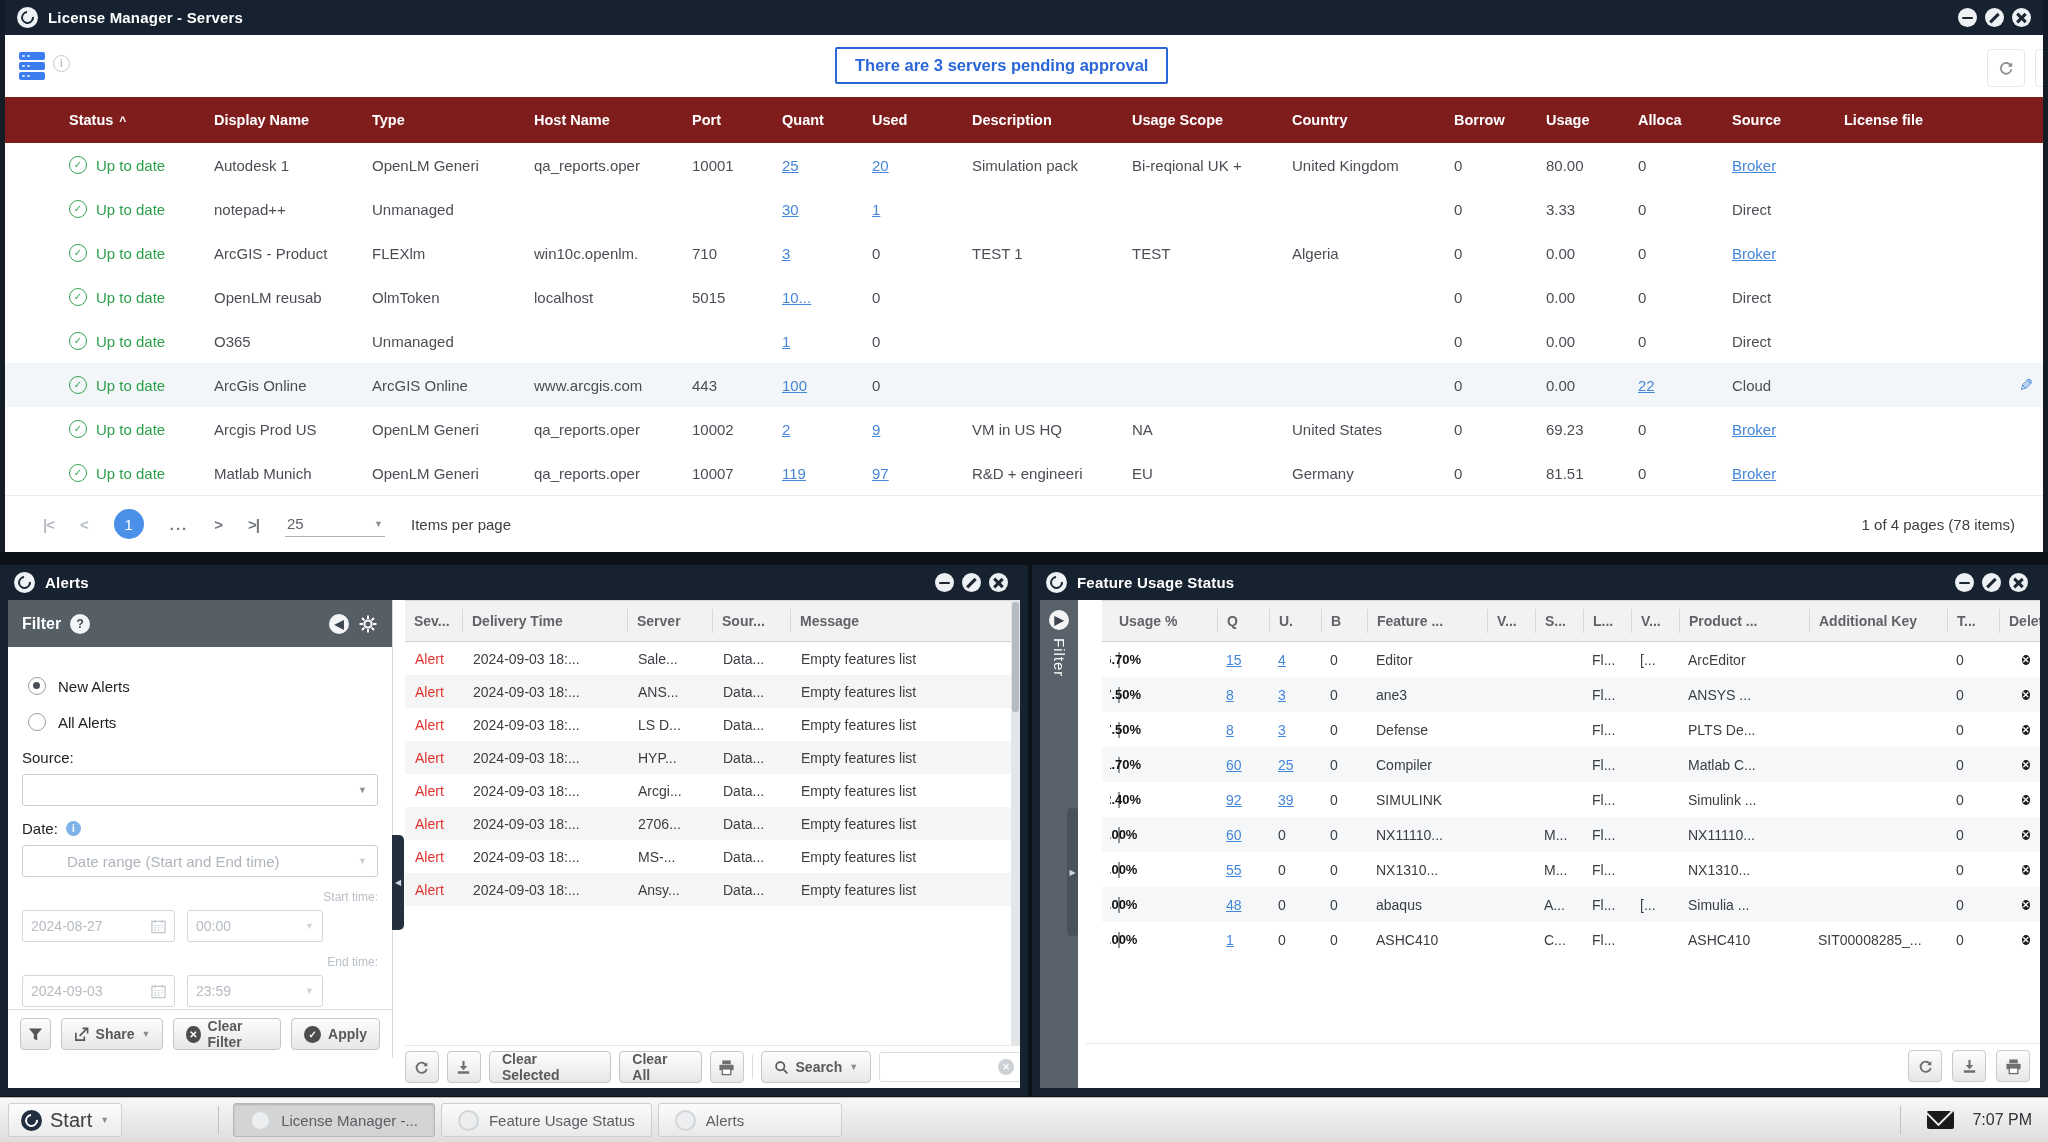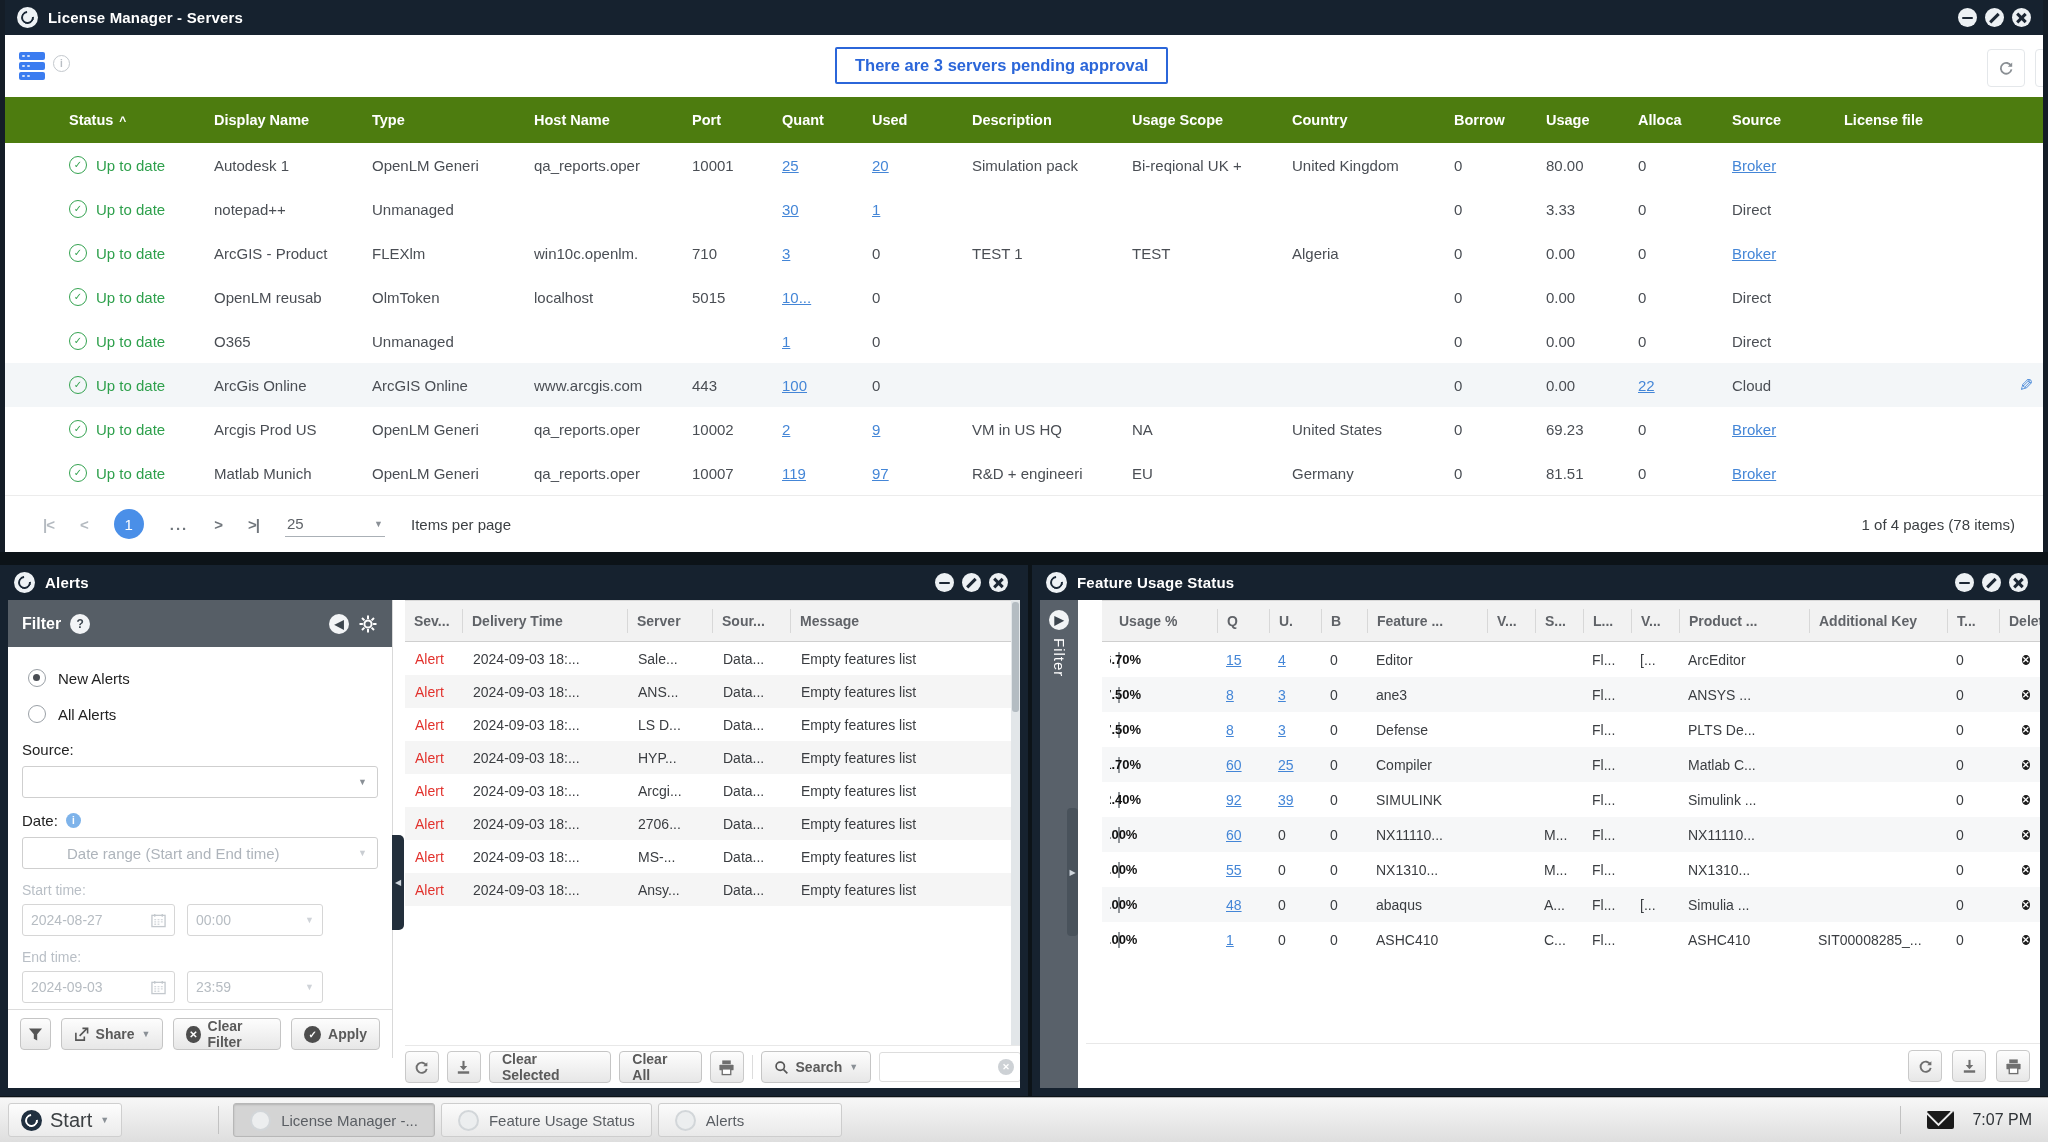--- a/index.html
+++ b/index.html
@@ -26,21 +26,21 @@
   .srv-icon i{height:7.5px;background:#3b7cf0;border-radius:2px;position:relative;}
   .srv-icon i::after{content:"";position:absolute;left:3px;top:2.5px;width:2.5px;height:2.5px;border-radius:50%;
     background:#cfe0fb;box-shadow:5px 0 #cfe0fb;}
   .info-ring{position:absolute;left:48px;top:20px;width:15px;height:15px;border-radius:50%;border:1.5px solid #c3c8cd;
     color:#b9bec4;font-size:10px;text-align:center;line-height:15px;font-weight:bold;}
   #lm-banner{position:absolute;left:830px;top:12px;height:33px;padding:0 18px;border:2px solid #2b66d9;border-radius:2px;
     color:#2b66d9;font-size:16.5px;font-weight:600;display:flex;align-items:center;background:#fff;}
   .tool-btn{position:absolute;top:14px;width:36px;height:36px;border:1px solid #e4e7ea;border-radius:4px;background:#fff;
     display:flex;align-items:center;justify-content:center;cursor:pointer;}
   .lm-grid{display:grid;grid-template-columns:145px 158px 162px 158px 90px 90px 100px 160px 160px 162px 92px 92px 94px 112px 145px minmax(0,1fr);padding-left:64px;}
-  #lm-head{background:#4d7c0f;height:46px;align-items:center;color:#fff;font-weight:bold;font-size:14.5px;}
+  #lm-head{background:#7f1d1d;height:46px;align-items:center;color:#fff;font-weight:bold;font-size:14.5px;}
   #lm-head .hcell{white-space:nowrap;overflow:hidden;padding-right:8px;cursor:pointer;}
   #lm-head .sort{font-size:12px;margin-left:6px;font-weight:bold;}
   .lm-row{height:44px;align-items:center;font-size:15px;color:#4a4e54;}
   .lm-row.shaded{background:#f3f6f8;}
   .lm-row .cell{white-space:nowrap;overflow:hidden;padding-right:10px;}
   .stat{display:flex;align-items:center;gap:9px;}
   .okic{width:16px;height:16px;border-radius:50%;border:1.5px solid #35a351;color:#35a351;font-size:10px;
     line-height:16px;text-align:center;flex:0 0 auto;}
   .oktxt{color:#2ea04c;font-size:15px;}
   .link{color:#4486d7;text-decoration:underline;cursor:pointer;}
@@ -68,28 +68,28 @@
   
   #al{left:0;top:565px;width:1028px;height:531px;padding:0 8px 8px 8px;}
   #al .body{background:#fff;height:488px;position:relative;overflow:hidden;}
   #al-panel{position:absolute;left:0;top:0;width:384px;height:458px;background:#fff;border-right:1px solid #d9d9d9;}
   #al-panel .phead{height:47px;background:#565e66;display:flex;align-items:center;gap:9px;padding:0 14px;color:#fff;
     font-size:16px;font-weight:bold;}
   .disc{width:20px;height:20px;border-radius:50%;background:#f2f4f6;color:#3c454e;font-size:12px;font-weight:bold;
     text-align:center;line-height:20px;cursor:pointer;flex:0 0 auto;}
   #al-panel .phead .spacer{flex:1;}
   .pbody{padding:14px 14px 0 14px;font-size:15px;color:#222;}
-  .radio-row{display:flex;align-items:center;gap:12px;margin:8px 0 18px 6px;cursor:pointer;}
+  .radio-row{display:flex;align-items:center;gap:12px;margin:16px 0 18px 6px;cursor:pointer;}
   .radio{width:16px;height:16px;border-radius:50%;border:1px solid #9aa0a6;position:relative;background:#fff;flex:0 0 auto;}
   .radio.sel::after{content:"";position:absolute;left:3.5px;top:3.5px;width:7px;height:7px;border-radius:50%;background:#4a4e54;}
   .flabel{margin:14px 0 8px 0;}
   .select{height:30px;border:1px solid #cfcfcf;border-radius:3px;display:flex;align-items:center;
     justify-content:flex-end;padding:0 10px;background:#fff;cursor:pointer;}
   .select.dis{color:#aeb4bb;justify-content:space-between;padding-left:44px;}
-  .glabel{color:#b9bfc6;font-size:14px;margin:13px 0 6px 0;}
+  .glabel{color:#b9bfc6;font-size:12px;margin:13px 0 6px 0;text-align:right;}
   .inrow{display:flex;gap:12px;}
   .inbox{height:30px;border:1px solid #d6d6d6;border-radius:3px;display:flex;align-items:center;
     justify-content:space-between;padding:0 8px;color:#b6bcc2;font-size:14px;background:#fff;}
   #al-panel .pfoot{position:absolute;left:0;right:0;bottom:0;height:48px;border-top:1px solid #dcdcdc;
     display:flex;align-items:center;gap:10px;padding:0 12px;}
   .gbtn{height:32px;background:linear-gradient(#fdfdfd,#e7e7e7);border:1px solid #c5c5c5;border-radius:4px;
     color:#5a5a5a;font-size:14px;font-weight:bold;display:flex;align-items:center;gap:7px;padding:0 12px;cursor:pointer;box-sizing:border-box;}
   .gbtn.icon-only{width:36px;justify-content:center;padding:0;}
   .mini-disc{width:17px;height:17px;border-radius:50%;background:#4d4d4d;color:#fff;font-size:10px;font-weight:bold;
     text-align:center;line-height:17px;}

